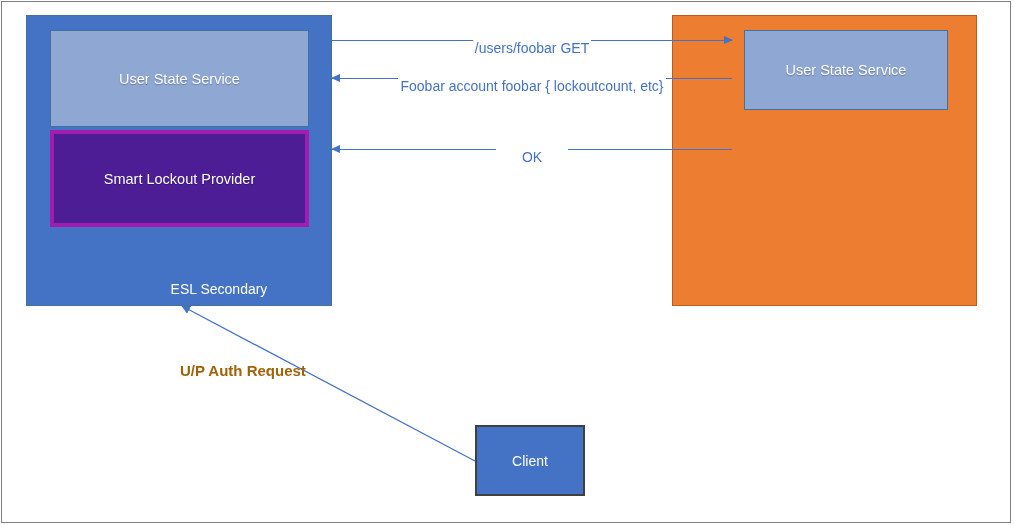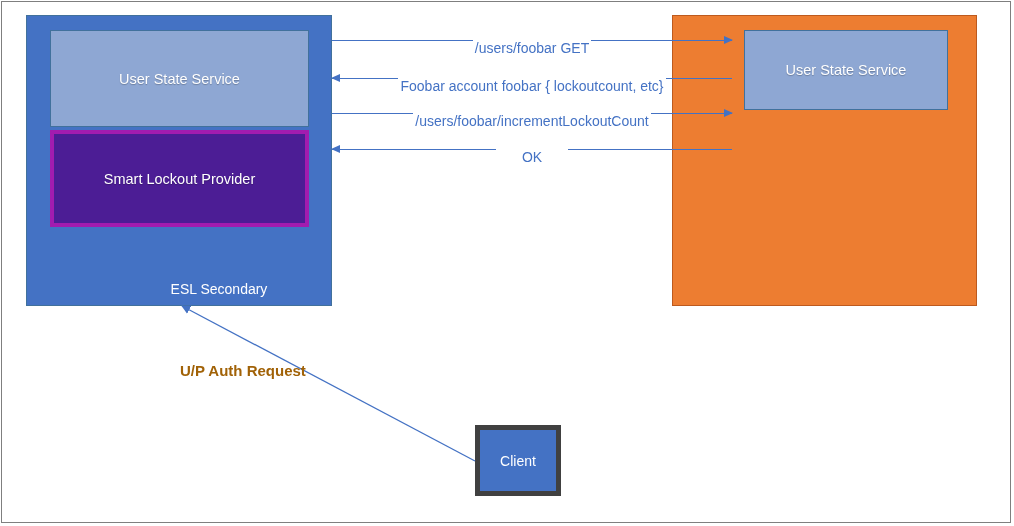--- a/index.html
+++ b/index.html
@@ -72,24 +72,24 @@
     height: 97px;
     background: #4c1d95;
     border: 4px solid #a21caf;
     color: #fff;
     font-size: 14.5px;
     text-shadow: 0 1px 1px rgba(0,0,0,0.25);
   }
   .client {
     left: 473px;
     top: 423px;
-    width: 86px;
+    width: 110px;
     height: 71px;
     background: #4472c4;
-    border: 5px solid #404040;
+    border: 2px solid #404040;
     color: #fff;
     font-size: 14px;
   }
   .caption {
     position: absolute;
     color: #fff;
     font-size: 14px;
     text-align: center;
     margin-left: 40px;
   }
@@ -175,27 +175,20 @@
   </div>
 
   <div class="arrow-row" style="top:76px;">
     <div class="arrow-line">
         <span class="arrow-head-left"></span>
       </div>
     <span class="lbl">Foobar account foobar { lockoutcount, etc}</span>
     <div class="arrow-line"></div>
   </div>
 
-  <div class="arrow-row" style="top:111px;">
-    <div class="arrow-line"></div>
-    <span class="lbl">/users/foobar/incrementLockoutCount</span>
-    <div class="arrow-line">
-        <span class="arrow-head-right"></span>
-      </div>
-  </div>
 
   <div class="arrow-row" style="top:147px;gap:24px;">
     <div class="arrow-line">
         <span class="arrow-head-left"></span>
       </div>
     <span class="lbl">OK</span>
     <div class="arrow-line"></div>
   </div>
 
   <div class="box client">

